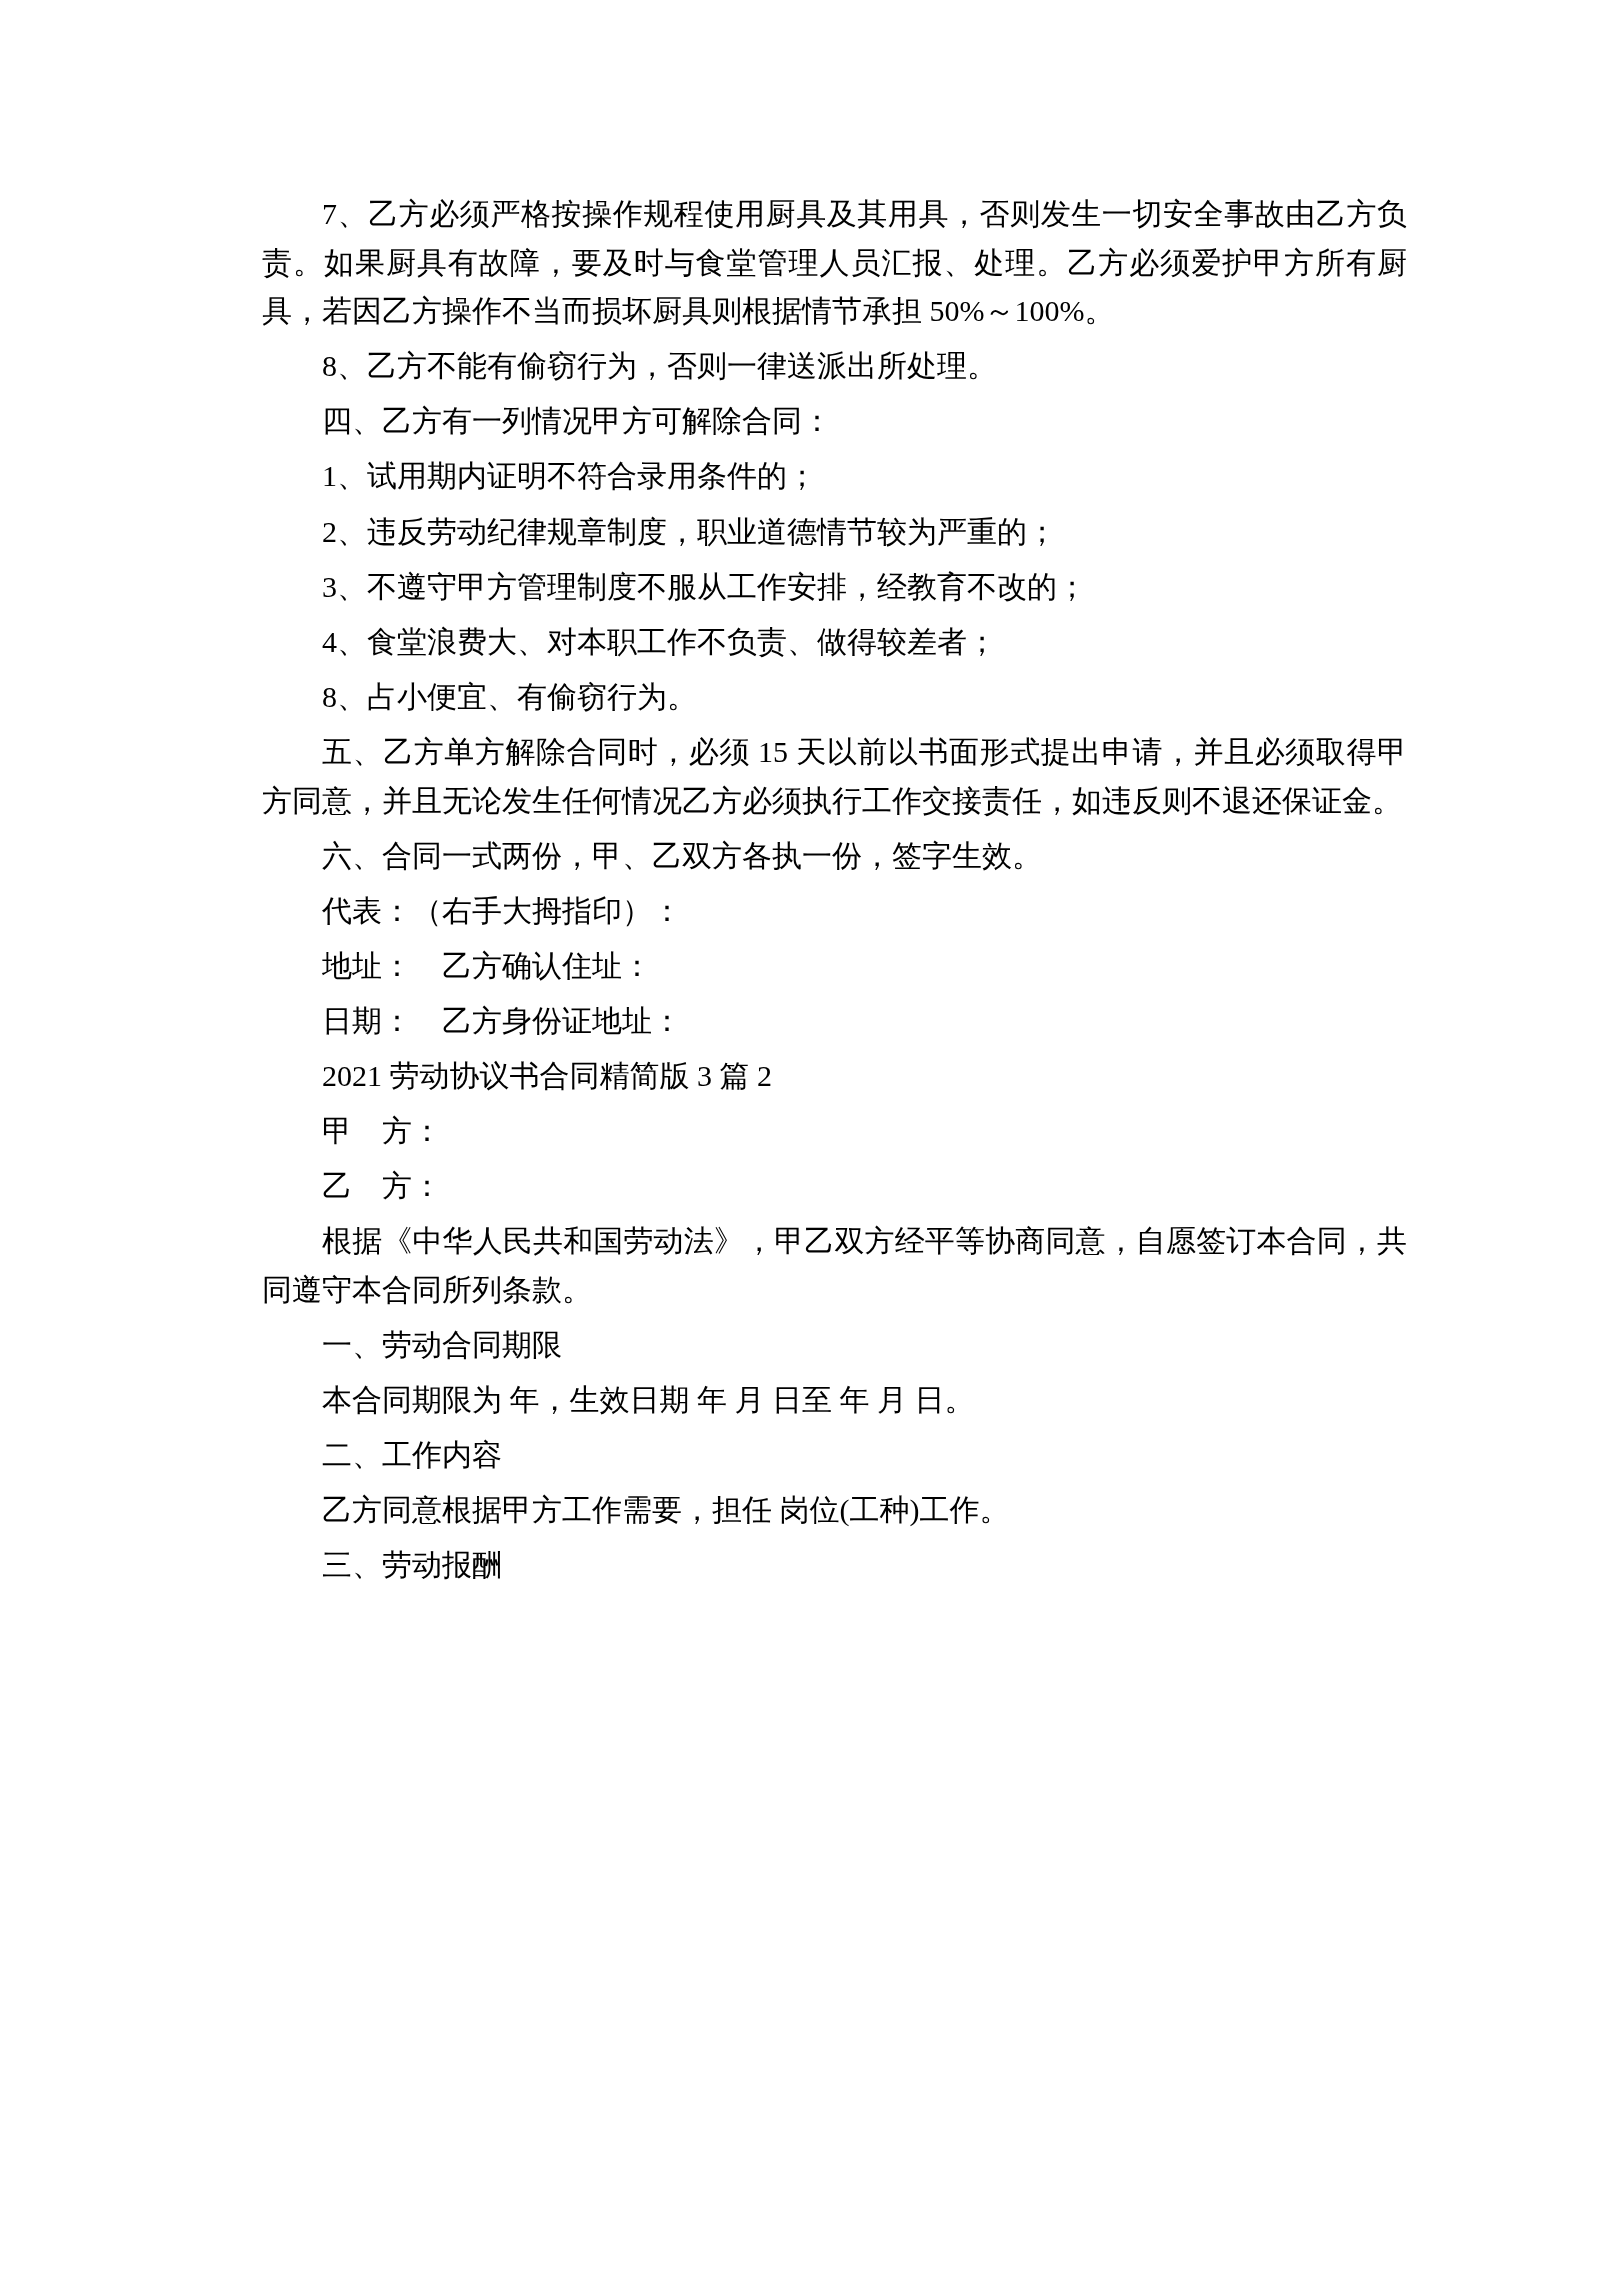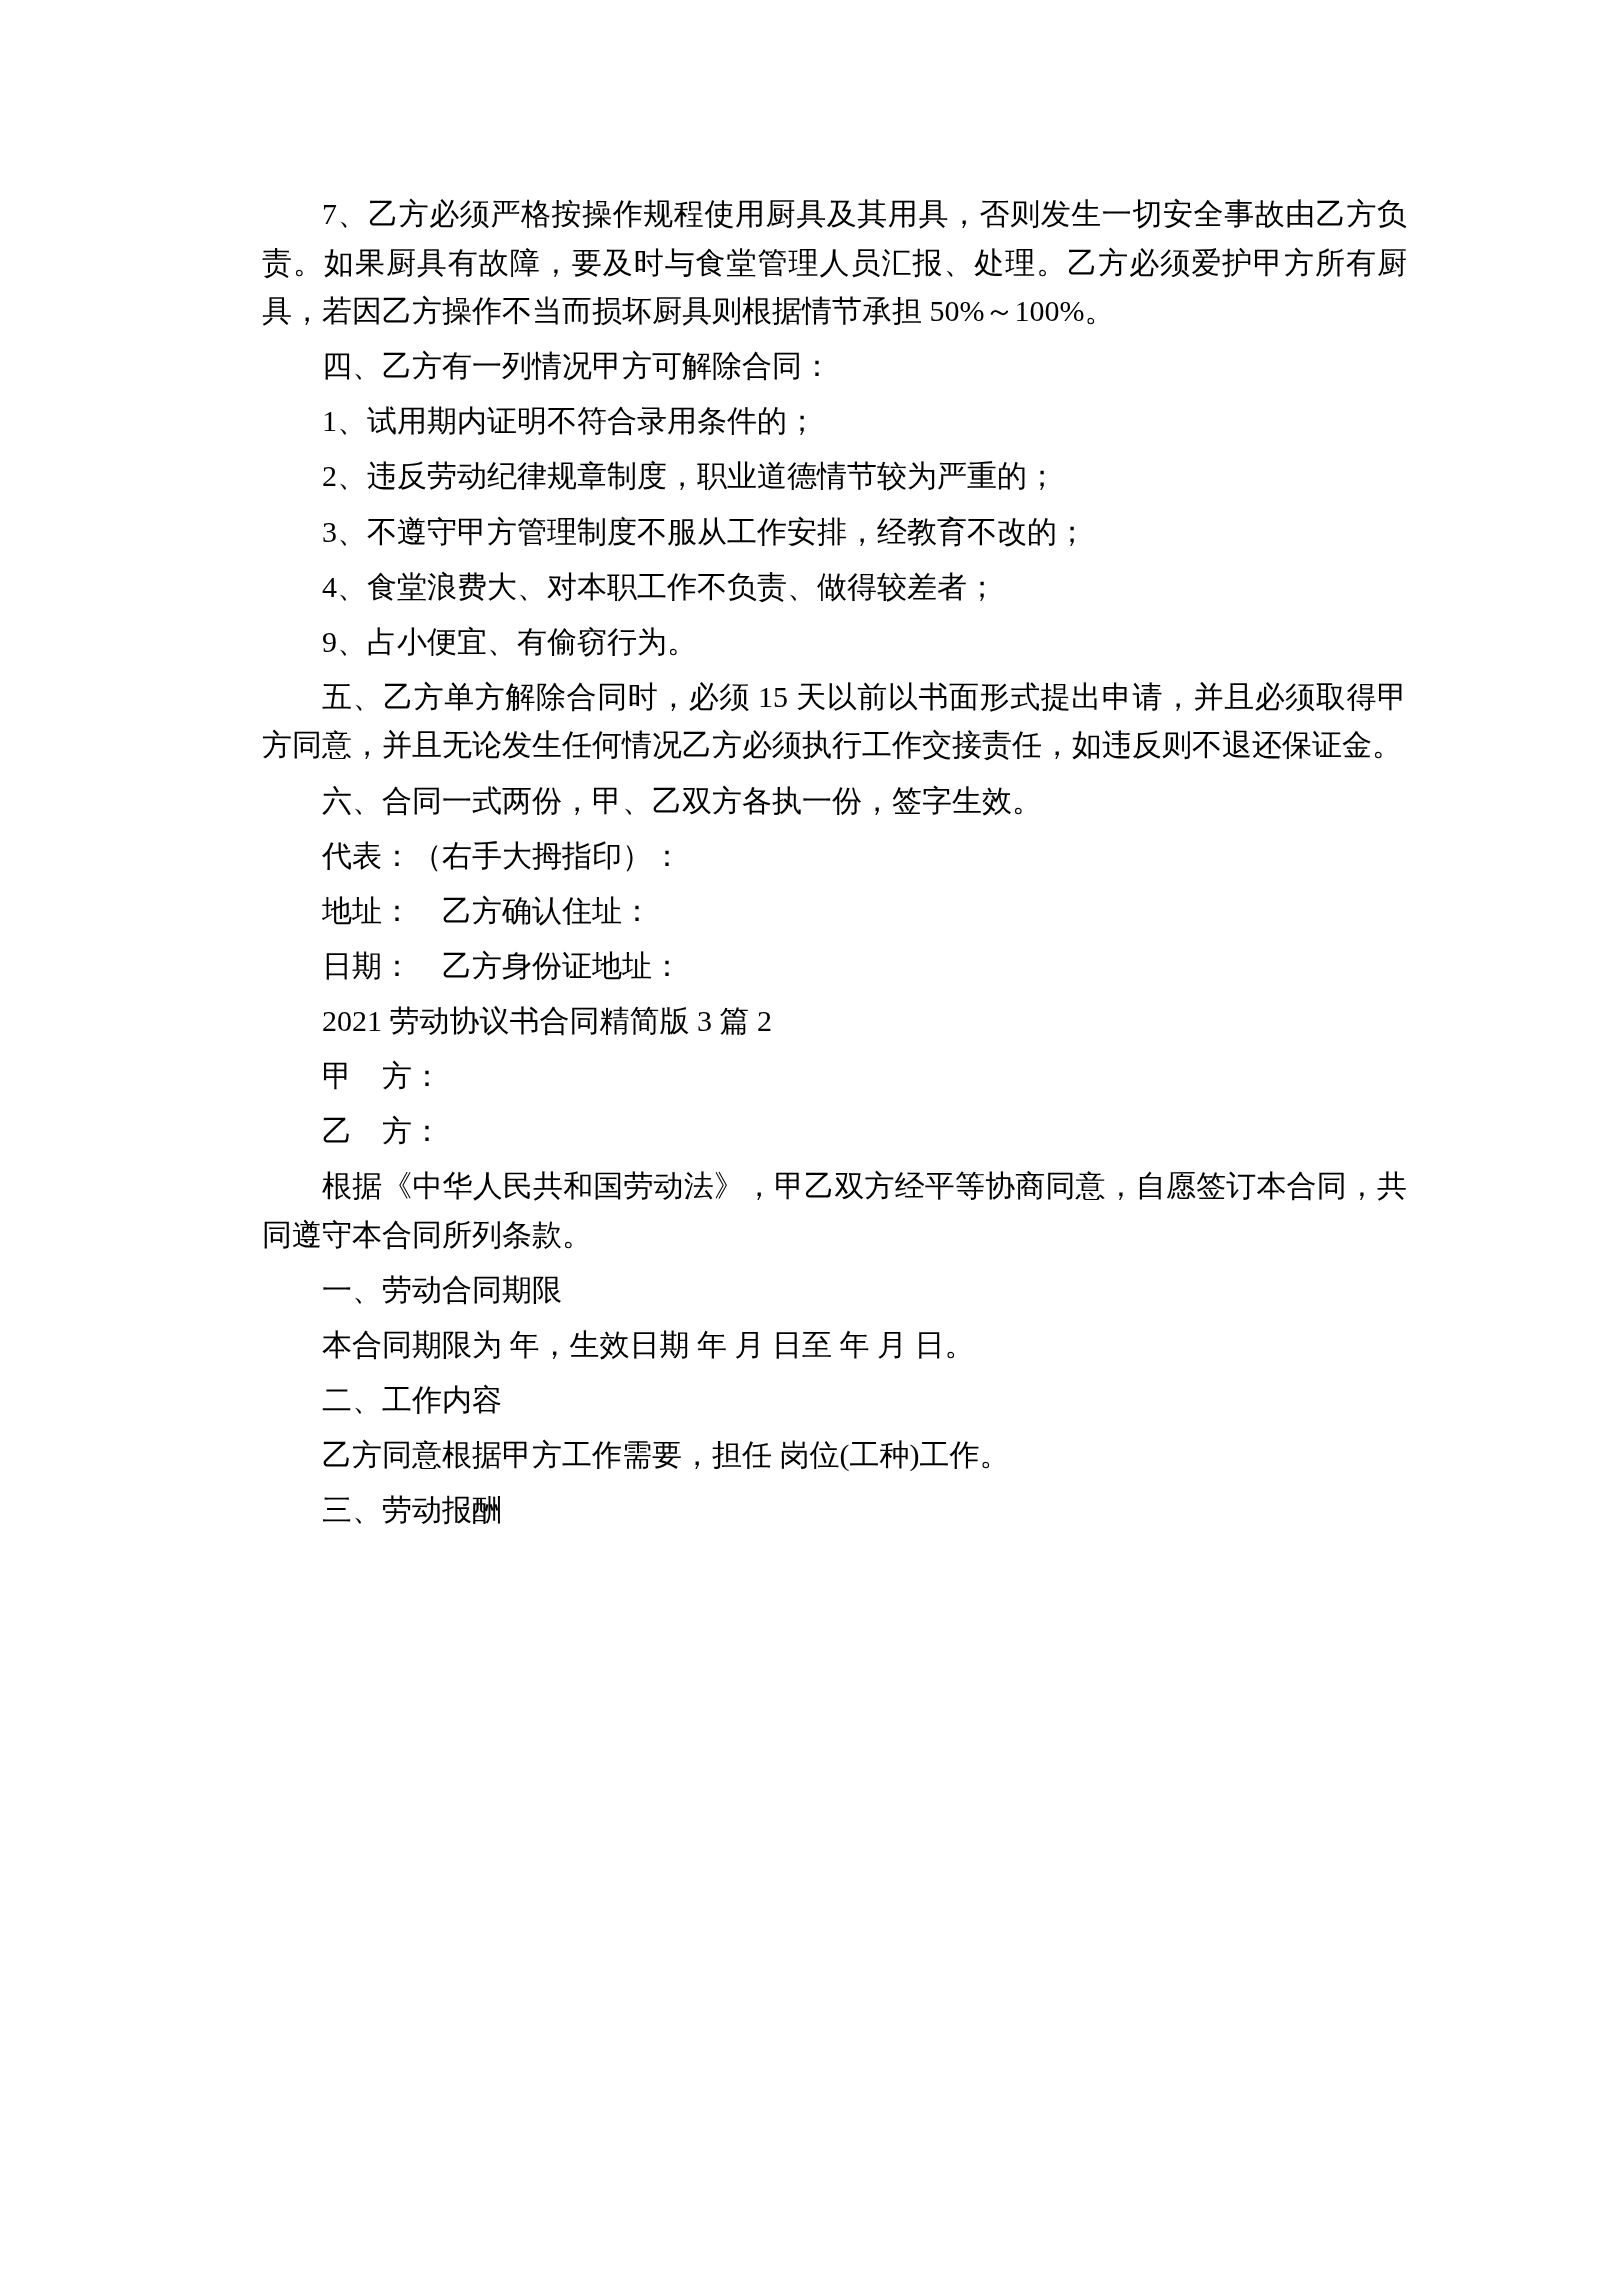--- a/index.html
+++ b/index.html
@@ -35,26 +35,27 @@
     text-indent: 60px;
   }
 </style>
 </head>
 <body>
 
 <div class="page">
   <div class="doc-body">
 
     <p class="para indent">7、乙方必须严格按操作规程使用厨具及其用具，否则发生一切安全事故由乙方负责。如果厨具有故障，要及时与食堂管理人员汇报、处理。乙方必须爱护甲方所有厨具，若因乙方操作不当而损坏厨具则根据情节承担 50%～100%。</p>
+    <p class="para indent">8、乙方不能有偷窃行为，否则一律送派出所处理。</p>
     <p class="para indent">四、乙方有一列情况甲方可解除合同：</p>
     <p class="para indent">1、试用期内证明不符合录用条件的；</p>
     <p class="para indent">2、违反劳动纪律规章制度，职业道德情节较为严重的；</p>
     <p class="para indent">3、不遵守甲方管理制度不服从工作安排，经教育不改的；</p>
     <p class="para indent">4、食堂浪费大、对本职工作不负责、做得较差者；</p>
-    <p class="para indent">9、占小便宜、有偷窃行为。</p>
+    <p class="para indent">8、占小便宜、有偷窃行为。</p>
     <p class="para indent">五、乙方单方解除合同时，必须 15 天以前以书面形式提出申请，并且必须取得甲方同意，并且无论发生任何情况乙方必须执行工作交接责任，如违反则不退还保证金。</p>
     <p class="para indent">六、合同一式两份，甲、乙双方各执一份，签字生效。</p>
     <p class="para indent">代表：（右手大拇指印）：</p>
     <p class="para indent">地址：　乙方确认住址：</p>
     <p class="para indent">日期：　乙方身份证地址：</p>
     <p class="para indent">2021 劳动协议书合同精简版 3 篇 2</p>
     <p class="para indent">甲　方：</p>
     <p class="para indent">乙　方：</p>
     <p class="para indent">根据《中华人民共和国劳动法》，甲乙双方经平等协商同意，自愿签订本合同，共同遵守本合同所列条款。</p>
     <p class="para indent">一、劳动合同期限</p>

